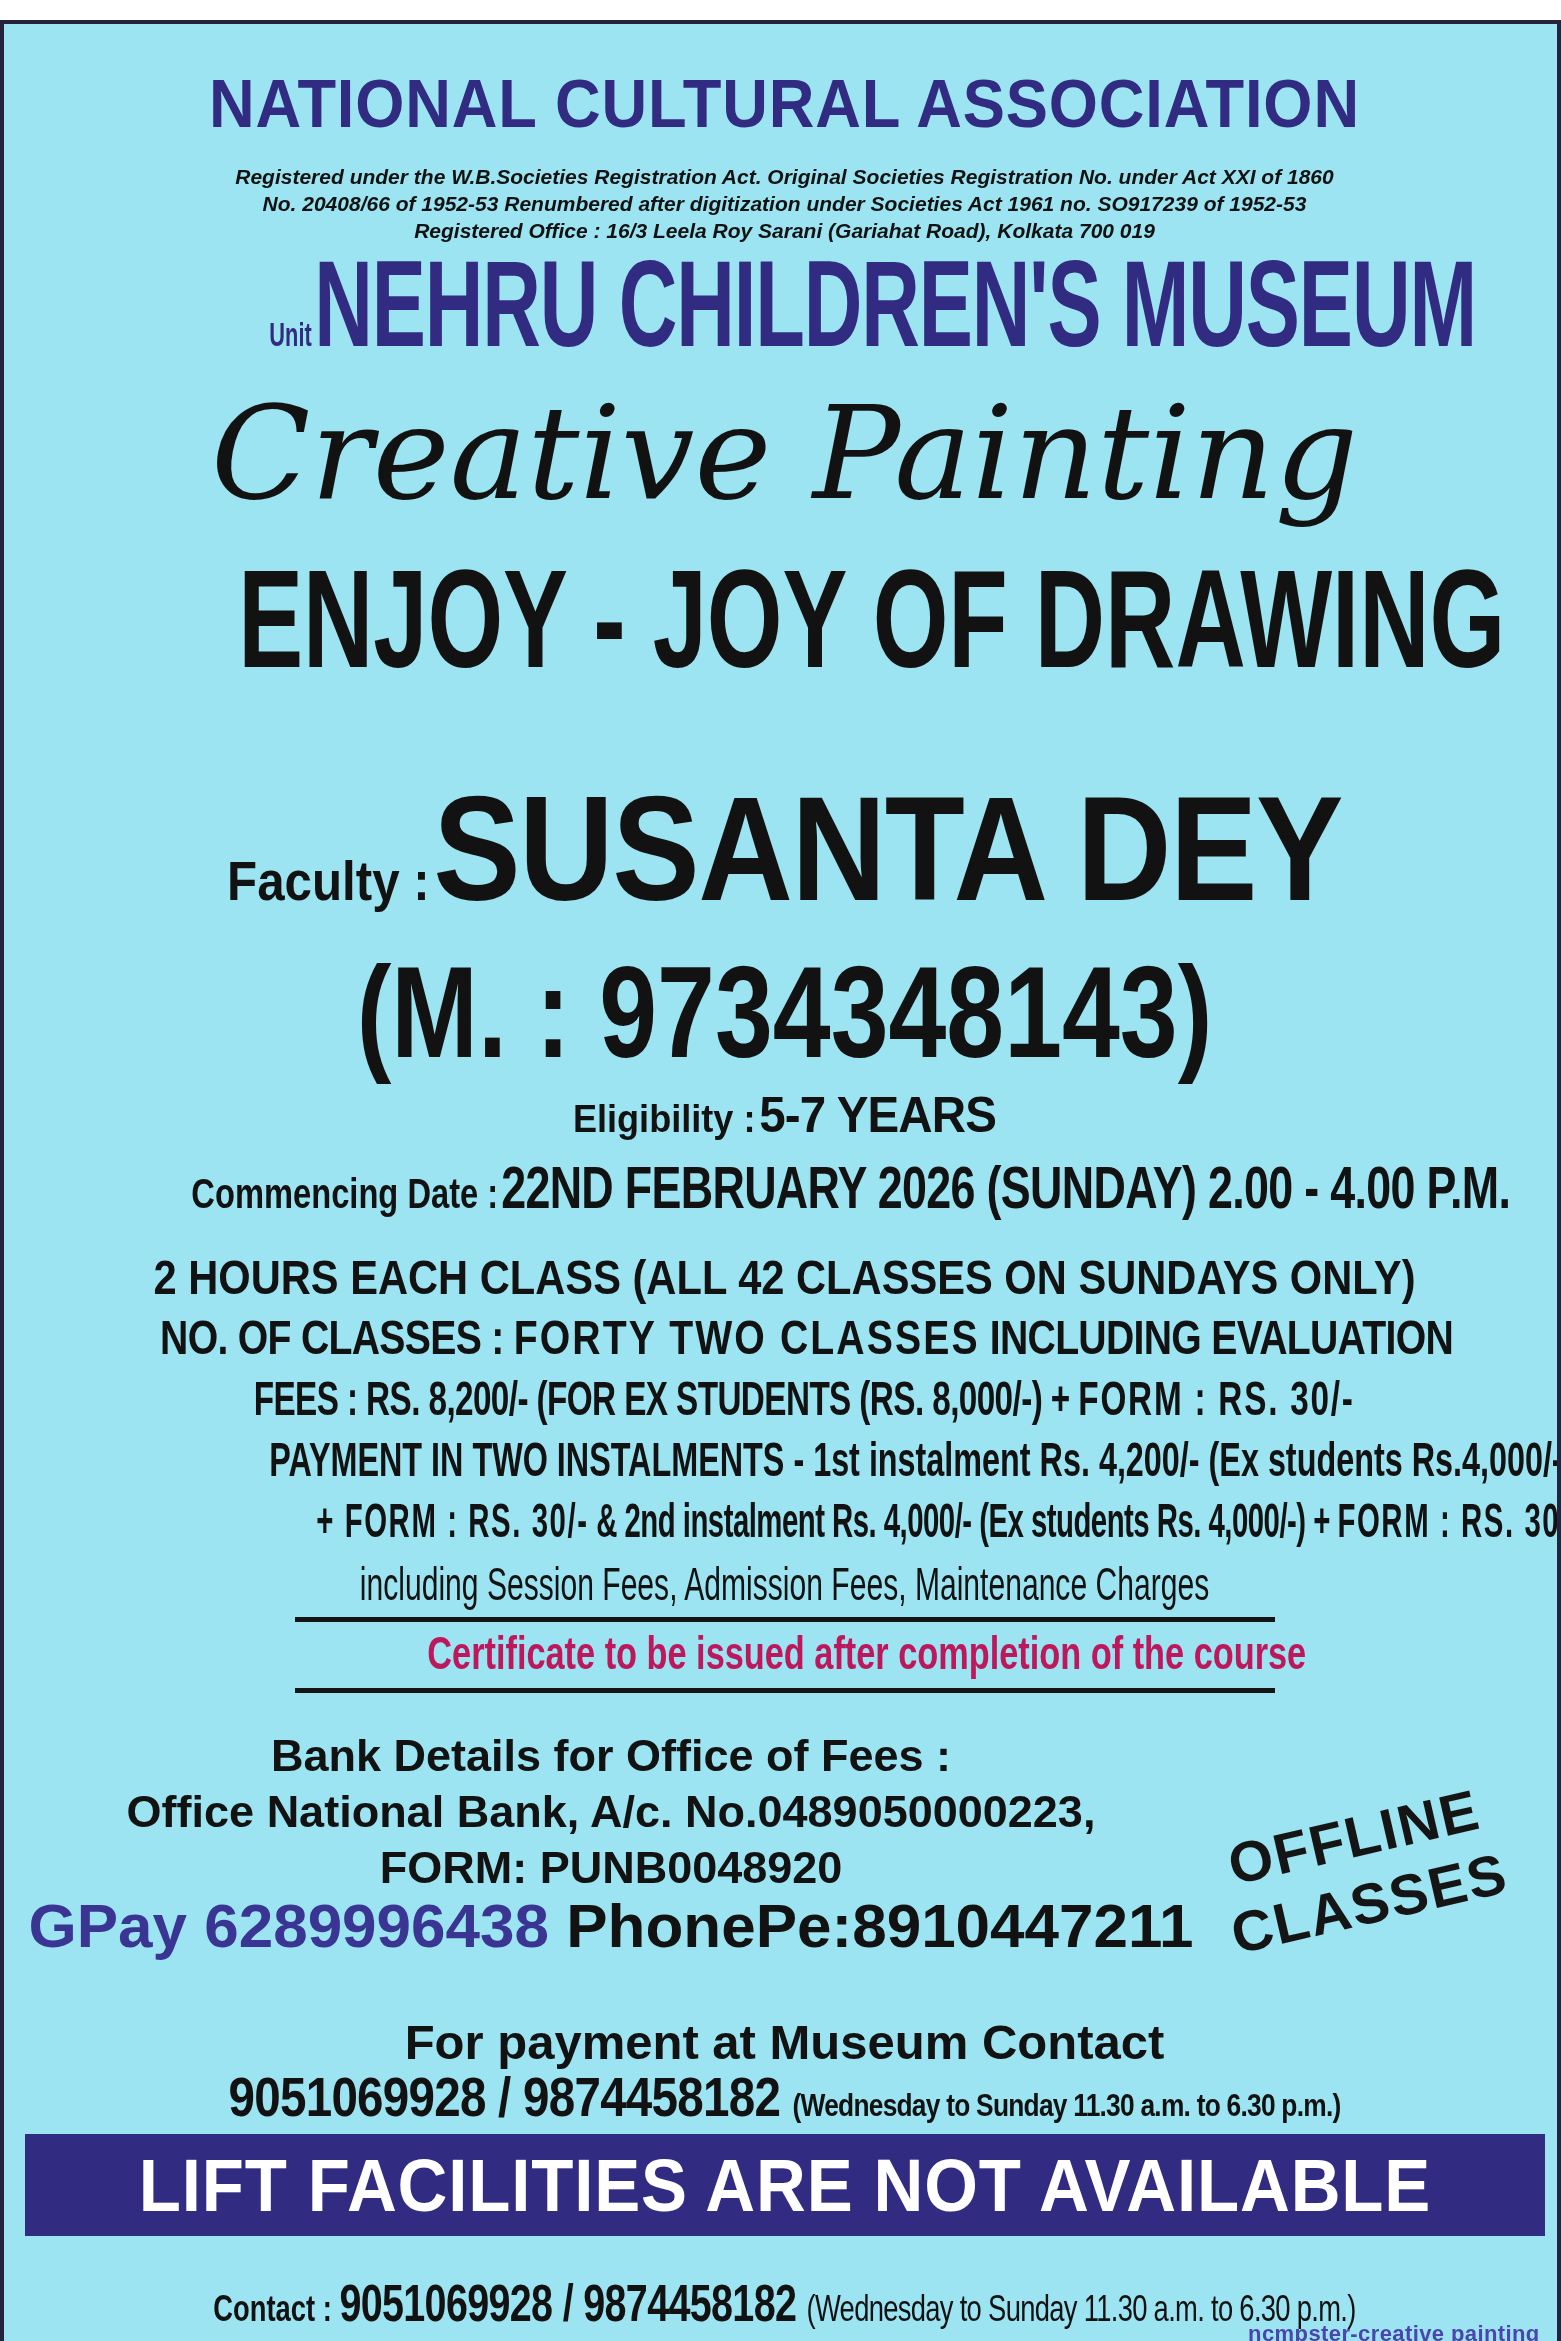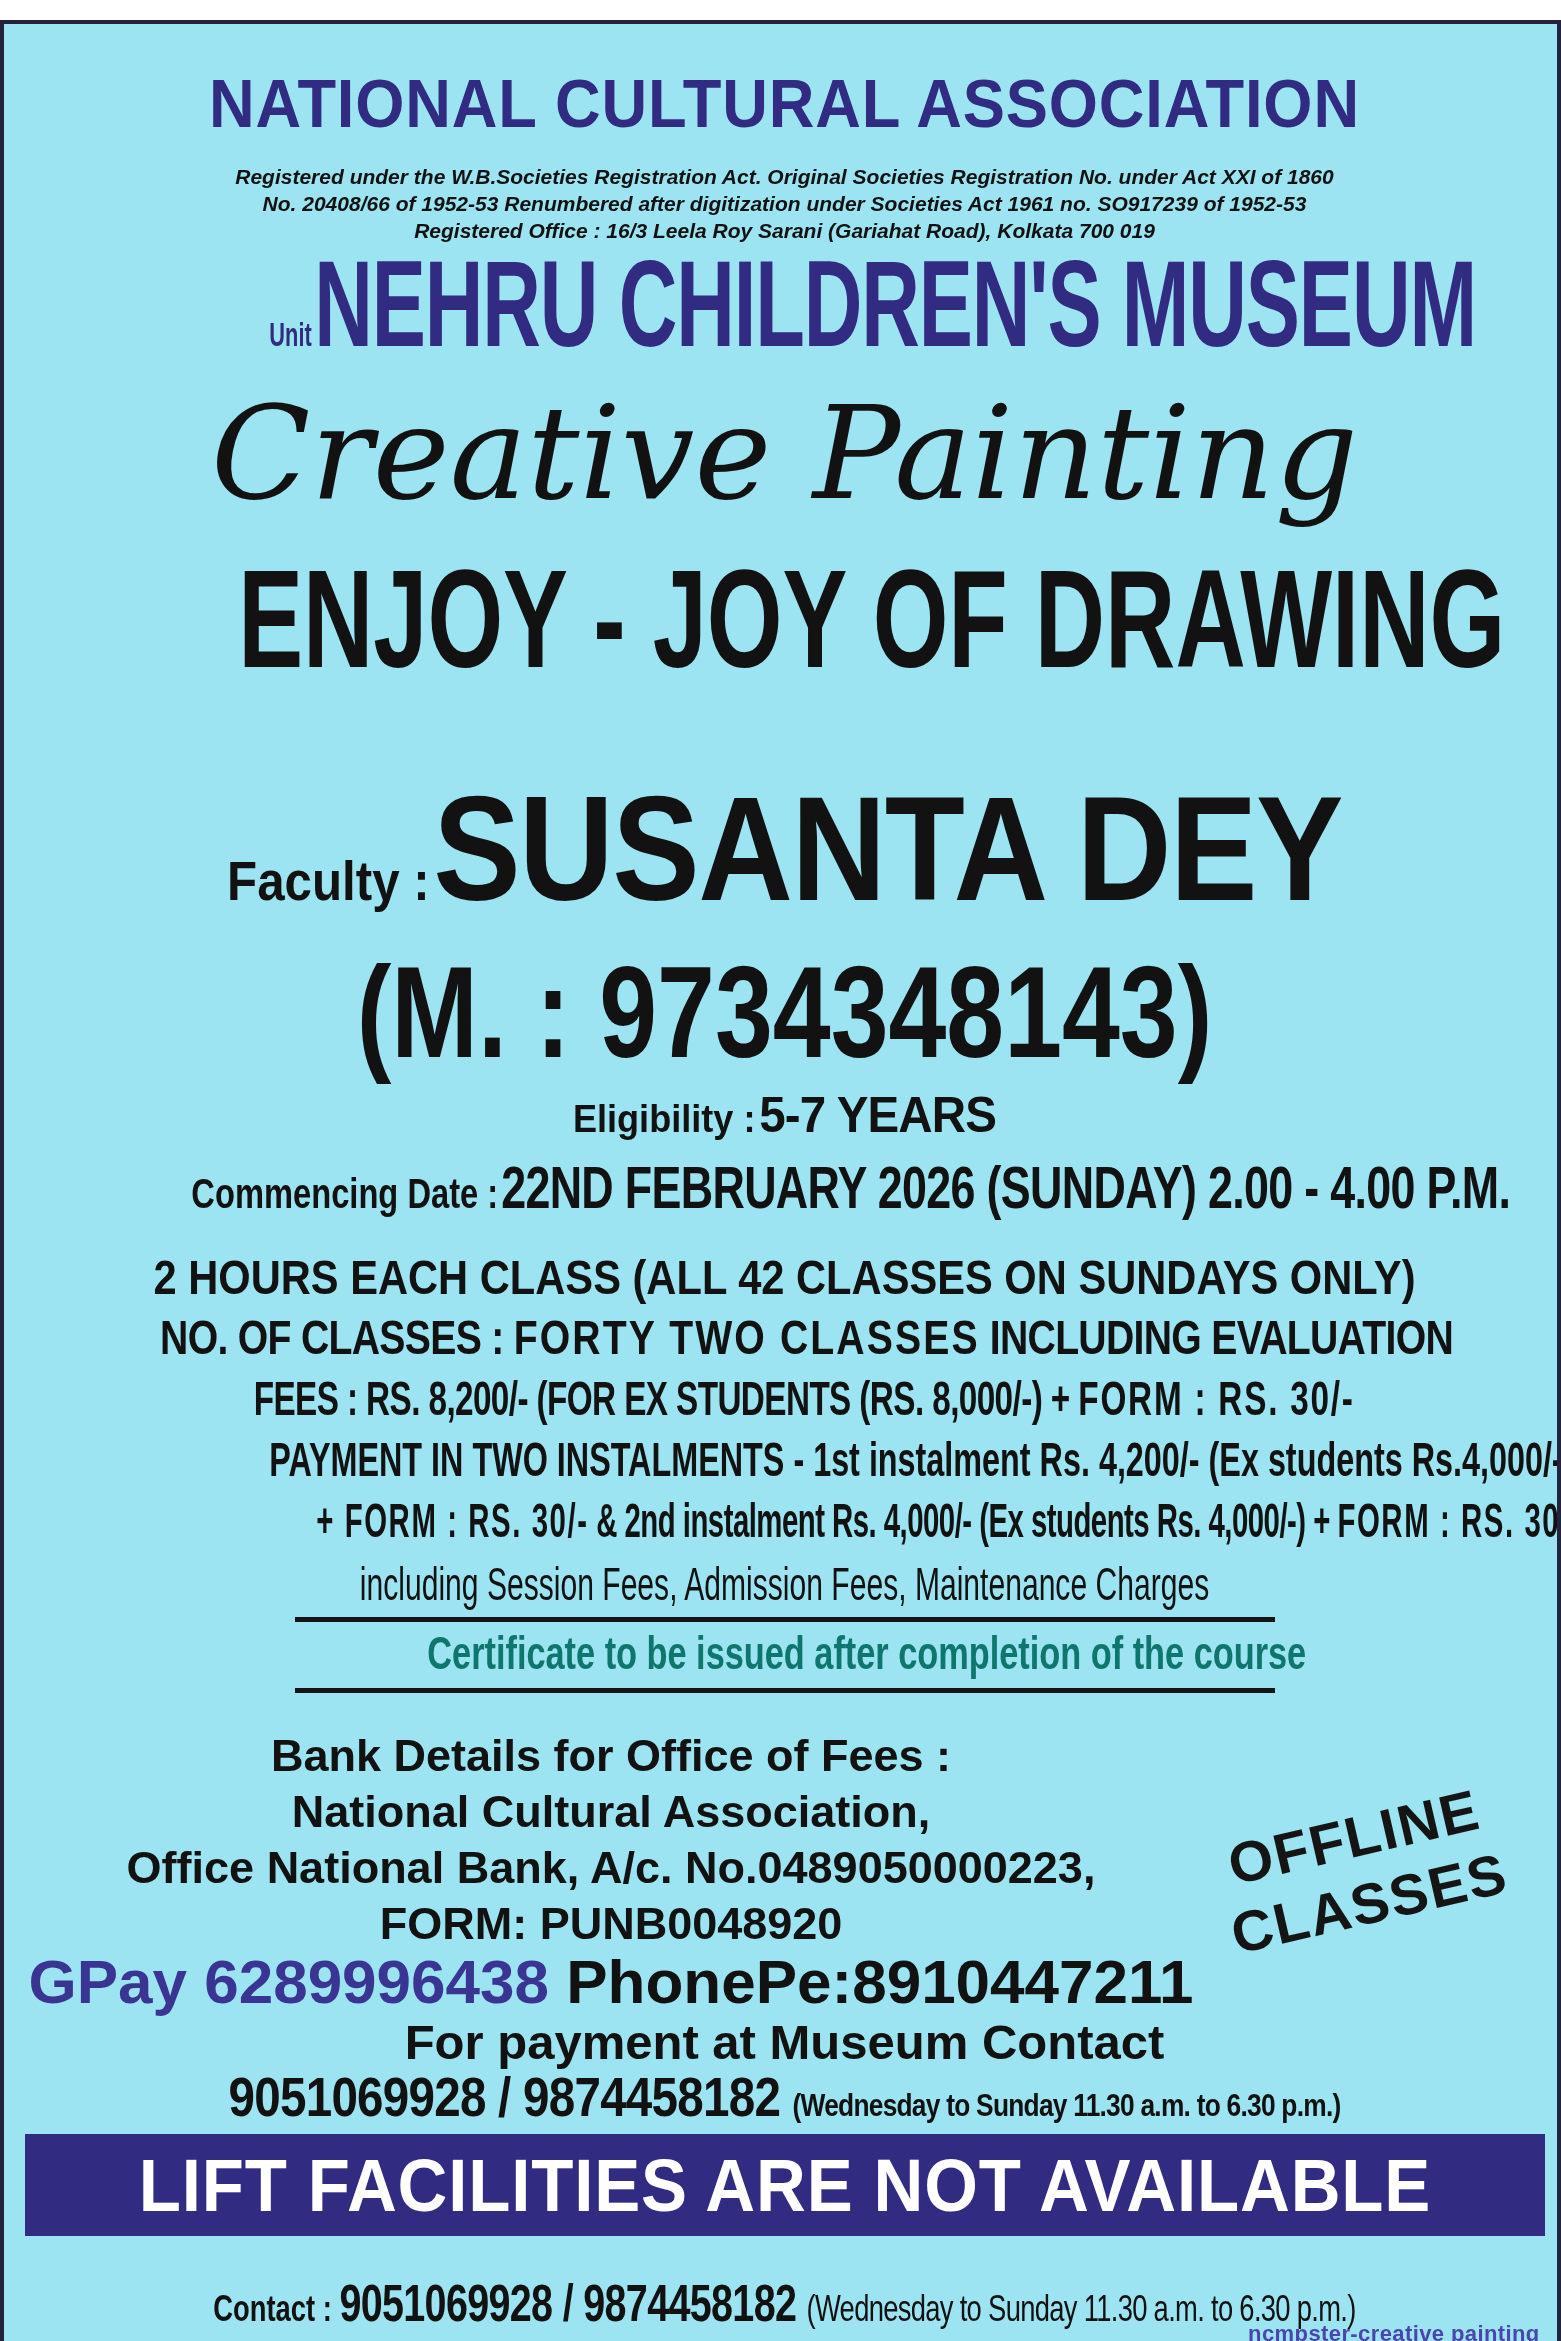--- a/index.html
+++ b/index.html
@@ -36,21 +36,21 @@
   .classes-line{top:1285px;font-size:49px;line-height:57px;font-weight:bold;--sx:0.8;}
   .fees-line{top:1346px;font-size:49px;line-height:57px;font-weight:bold;--sx:0.68;}
   .inst1-line{top:1407px;font-size:49px;line-height:57px;font-weight:bold;--sx:0.66;}
   .inst2-line{top:1468px;font-size:49px;line-height:57px;font-weight:bold;--sx:0.6;}
   .including-line{top:1532px;font-size:47px;line-height:56px;font-weight:normal;--sx:0.64;}
   .seg-cond{letter-spacing:-0.9px;}
   .seg-strong{letter-spacing:2.6px;}
   .certificate-block{
     position:absolute;left:291px;top:1593px;width:980px;
     border-top:5.2px solid #151515;border-bottom:5.2px solid #151515;
-    padding:5.2px 0 8.7px 0;text-align:right;white-space:nowrap;color:#0f766e;
+    padding:5.2px 0 8.7px 0;text-align:right;white-space:nowrap;color:#be185d;
   }
   .certificate-text{font-size:47px;font-weight:bold;line-height:52px;--sx:0.73;display:block;}
   .bank-block{
     position:absolute;left:0;top:1704px;width:1214px;text-align:center;
     white-space:nowrap;color:#121212;font-weight:bold;font-size:45px;line-height:56px;
   }
   .gpay-line{font-size:62px;margin-top:1.7px;}
   .gpay{color:#3A3593;}
   .phonepe{color:#121212;}
   .offline-badge{
@@ -136,21 +136,20 @@
   </div>
 
   <div class="abs-line including-line squeeze">including Session Fees, Admission Fees, Maintenance Charges</div>
 
   <div class="certificate-block">
     <span class="certificate-text squeeze">Certificate to be issued after completion of the course</span>
   </div>
 
   <div class="bank-block">
     <div>Bank Details for Office of Fees :</div>
-    <div>National Cultural Association,</div>
     <div>Office National Bank, A/c. No.0489050000223,</div>
     <div>FORM: PUNB0048920</div>
     <div class="gpay-line">
       <span class="gpay">GPay 6289996438</span><span class="phonepe"> PhonePe:8910447211</span>
     </div>
   </div>
 
   <div class="offline-badge">
     <div>OFFLINE</div>
     <div>CLASSES</div>

